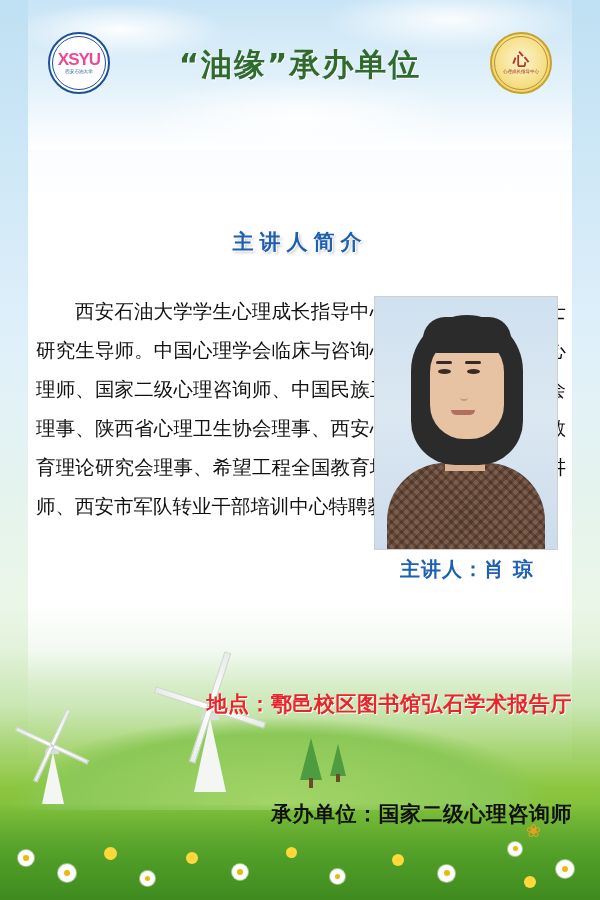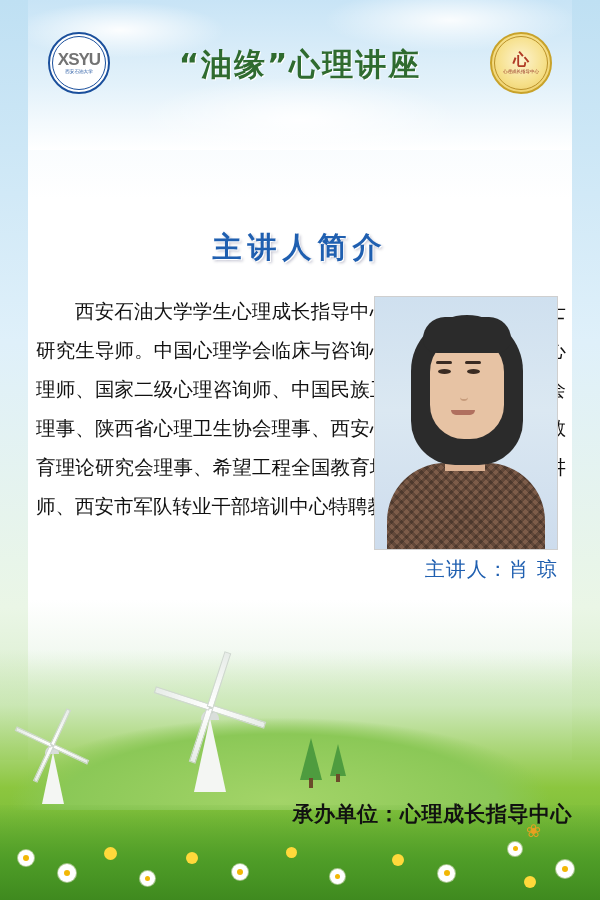--- a/index.html
+++ b/index.html
@@ -163,21 +163,21 @@
     border-radius: 50%;
     display: flex;
     flex-direction: column;
     align-items: center;
     justify-content: center;
   }
   .logo-left .mark {
     font-size: 17px;
     font-weight: bold;
     letter-spacing: -1px;
-    color: #737373;
+    color: #ec4899;
   }
   .logo-left .txt { font-size: 5px; transform: scale(0.92); }
   .logo-right {
     right: 48px;
     border: 2px solid #c8a22a;
     background: radial-gradient(circle at 50% 45%, #fdf3d0 0%, #f6e08a 55%, #e8c457 100%);
     color: #8f2b1f;
   }
   .logo-right .inner {
     width: 52px; height: 52px;
@@ -225,21 +225,21 @@
       -1px -1px 0 #ffd9a0,
       3px 3px 5px rgba(120,0,0,0.25);
   }
   .subtitle {
     position: absolute;
     top: 228px;
     left: 0;
     width: 600px;
     text-align: center;
     font-family: "DejaVu Sans", sans-serif;
-    font-size: 29px;
+    font-size: 21px;
     font-weight: bold;
     letter-spacing: 6px;
     color: #1f5fb0;
     text-shadow: 1px 1px 0 #ffffff, 2px 2px 3px rgba(0,0,60,0.25);
   }
 
   
   .bio {
     position: absolute;
     top: 292px;
@@ -332,24 +332,24 @@
     position: absolute;
     left: 70px; bottom: 78px;
     width: 40px; height: 30px;
     background: #ddb394;
   }
   .speaker-line {
     position: absolute;
     top: 556px;
     right: 42px;
     width: 182px;
-    text-align: right;
+    text-align: center;
     font-family: "DejaVu Sans", sans-serif;
     font-size: 20px;
-    font-weight: normal;
+    font-weight: bold;
     color: #1f5fb0;
     letter-spacing: 1px;
     text-shadow: 1px 1px 0 #ffffff;
     z-index: 5;
   }
 
   .info-block {
     position: absolute;
     top: 690px;
     left: 0;
@@ -451,21 +451,21 @@
     </div>
   </div>
 
   <div class="logo-right">
     <div class="inner">
       <div class="mark">心</div>
       <div class="txt">心理成长指导中心</div>
     </div>
   </div>
 
-  <div class="title-top">“油缘”心理讲座</div>
+  <div class="title-top">“油缘”承办单位</div>
   <div class="subtitle">主讲人简介</div>
 
   <div class="portrait">
     <div class="body"></div>
     <div class="neck"></div>
     <div class="hair"></div>
     <div class="face"></div>
     <div class="fringe"></div>
     <div class="brow l"></div>
     <div class="brow r"></div>
@@ -473,17 +473,18 @@
     <div class="eye r"></div>
     <div class="nose"></div>
     <div class="mouth"></div>
   </div>
 
   <div class="bio">西安石油大学学生心理成长指导中心主任、副教授、硕士研究生导师。中国心理学会临床与咨询心理学注册系统注册心理师、国家二级心理咨询师、中国民族卫生协会心理健康分会理事、陕西省心理卫生协会理事、西安心理学会理事、陕西教育理论研究会理事、希望工程全国教育培训义务讲学团特邀讲师、西安市军队转业干部培训中心特聘教师。</div>
 
   <div class="speaker-line">主讲人：肖 琼</div>
 
   <div class="info-block">
-  </div>
-
-  <div class="host-line">承办单位：心理成长指导中心</div>
+    <div class="info-line">地点：鄠邑校区图书馆弘石学术报告厅</div>
+  </div>
+
+  <div class="host-line">承办单位：国家二级心理咨询师</div>
 
 </div>
 
 </body></html>

